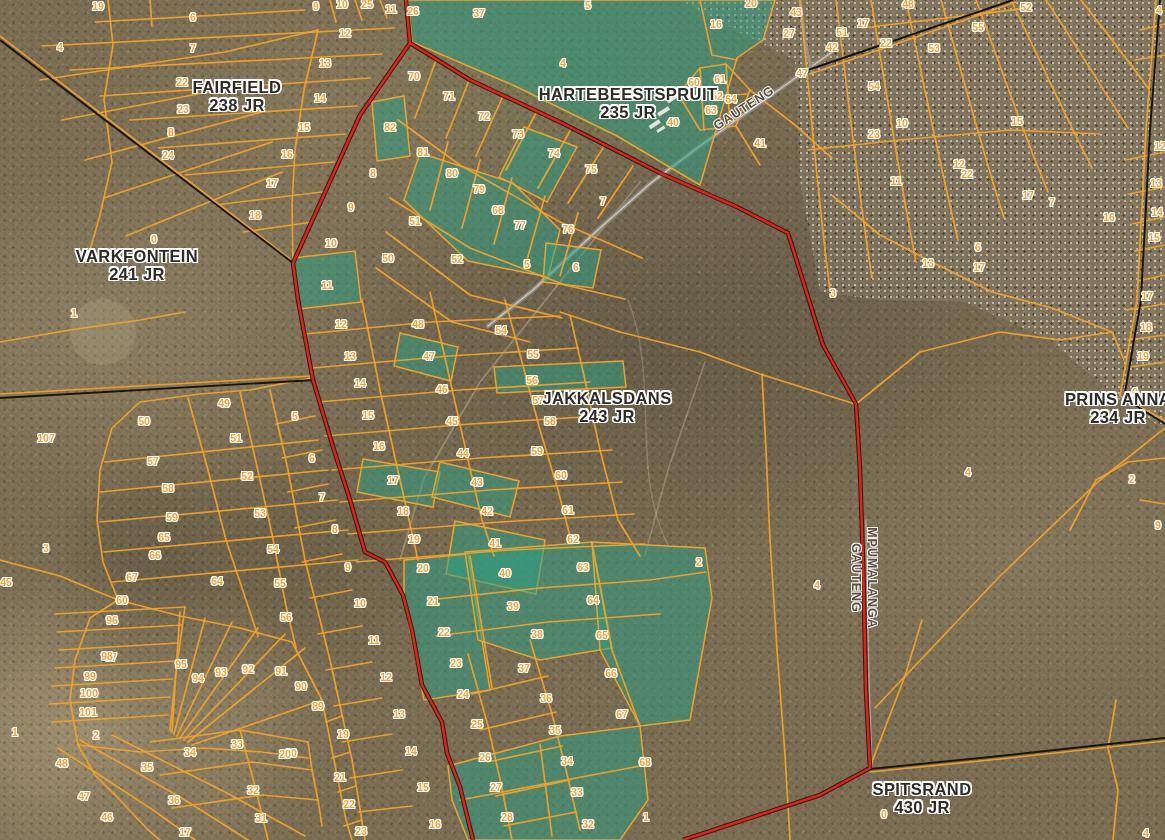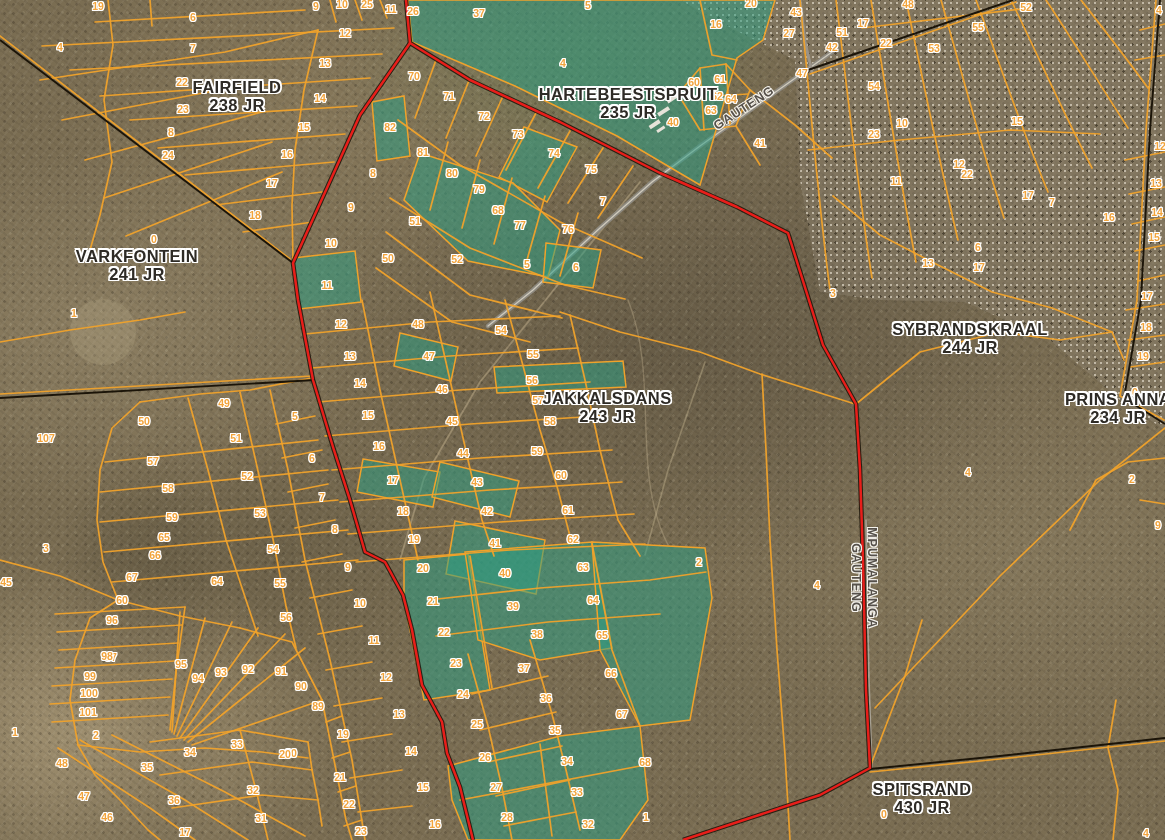--- a/index.html
+++ b/index.html
@@ -491,24 +491,20 @@
         <span>238 JR</span>
       </div>
       <div class="farm" style="left: 137px; top: 265px;">
         <span>VARKFONTEIN</span>
         <span>241 JR</span>
       </div>
       <div class="farm" style="left: 628px; top: 103px;">
         <span>HARTEBEESTSPRUIT</span>
         <span>235 JR</span>
       </div>
-      <div class="farm" style="left: 970px; top: 338px;">
-        <span>SYBRANDSKRAAL</span>
-        <span>244 JR</span>
-      </div>
       <div class="farm" style="left: 1118px; top: 408px;">
         <span>PRINS ANNA</span>
         <span>234 JR</span>
       </div>
       <div class="farm" style="left: 607px; top: 407px;">
         <span>JAKKALSDANS</span>
         <span>243 JR</span>
       </div>
       <div class="farm" style="left: 922px; top: 798px;">
         <span>SPITSRAND</span>

